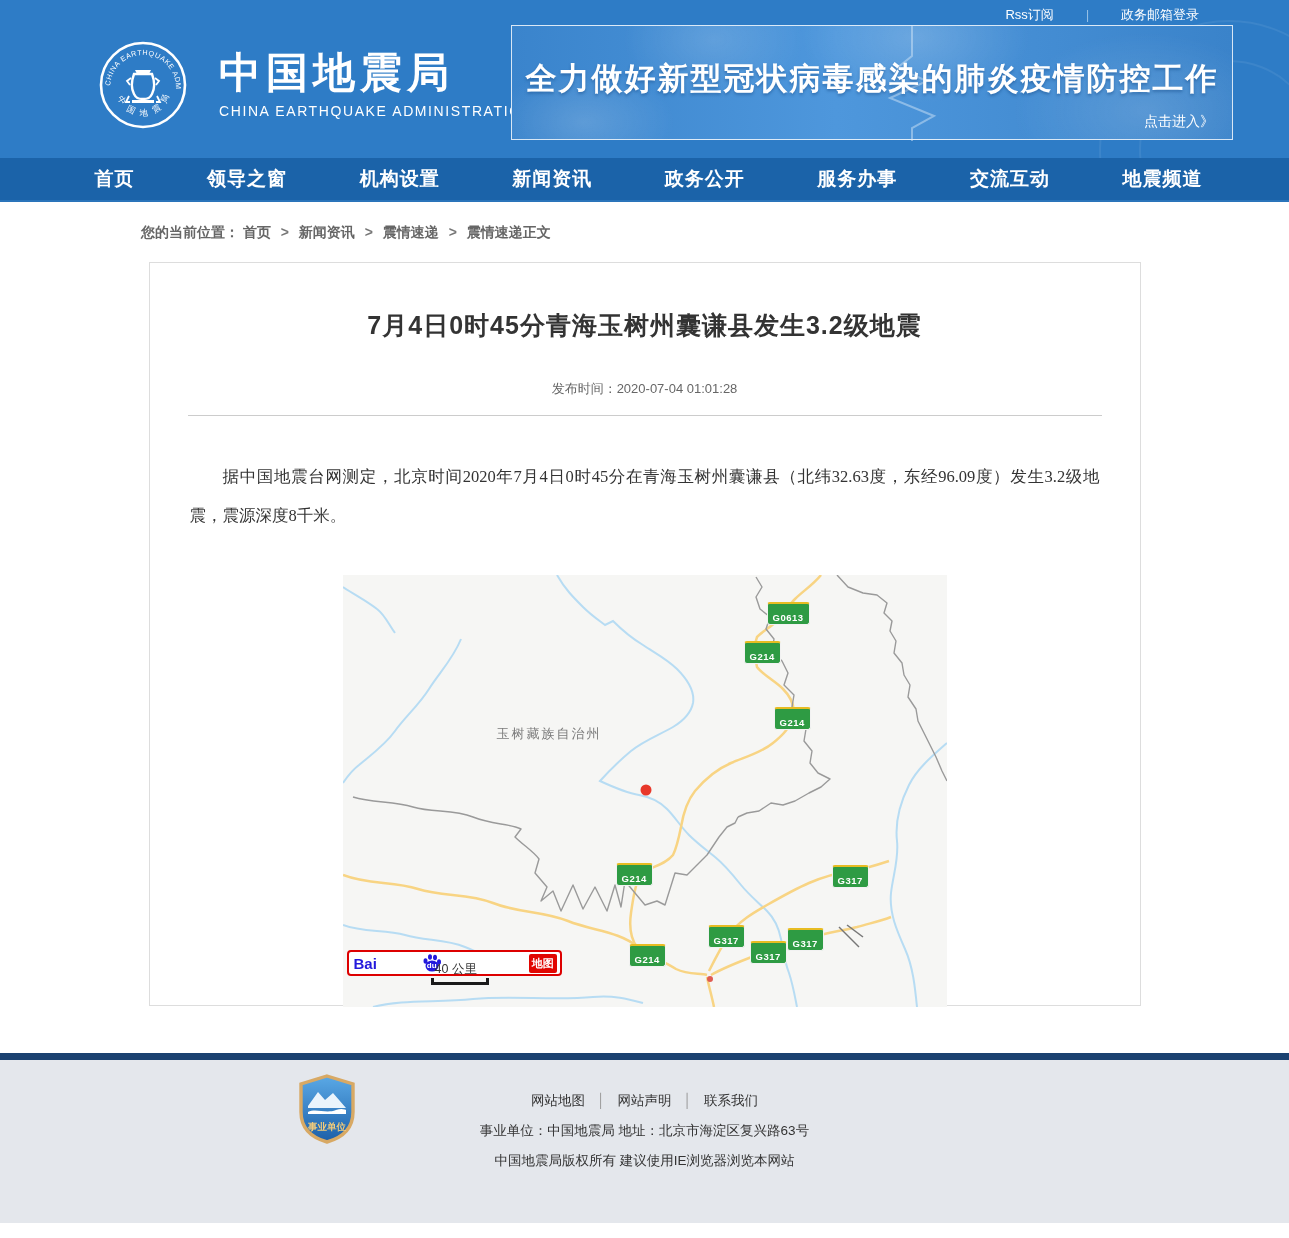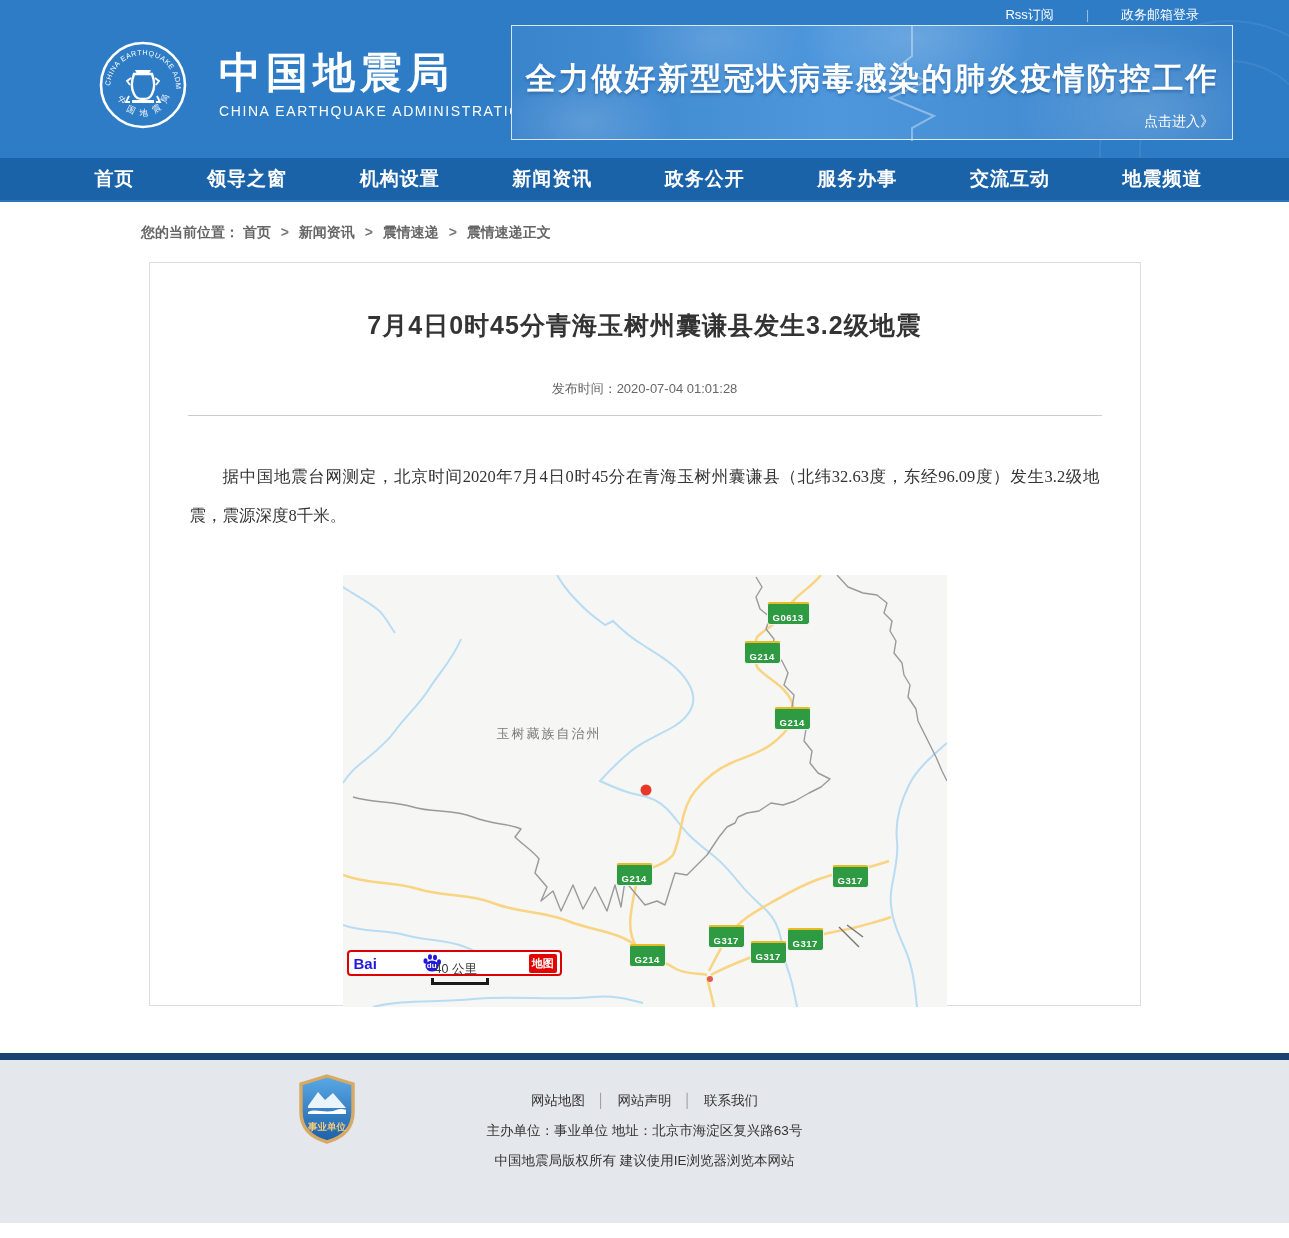--- a/index.html
+++ b/index.html
@@ -242,19 +242,19 @@
       <text x="31" y="56" text-anchor="middle" font-size="9.5" fill="#f3cc7a" font-weight="bold">事业单位</text>
     </svg>
   </div>
 
   <div class="f-row">
     <a>网站地图</a><span class="f-sep">│</span><a>网站声明</a><span class="f-sep">│</span><a>联系我们</a>
   </div>
 
 
   <div class="f-row">
-    <span>主办单位：事业单位  地址：北京市海淀区复兴路63号</span>
+    <span>事业单位：中国地震局  地址：北京市海淀区复兴路63号</span>
   </div>
 
   <div class="f-row">
     <span>中国地震局版权所有  建议使用IE浏览器浏览本网站</span>
   </div>
 </div>
 
 </body></html>

